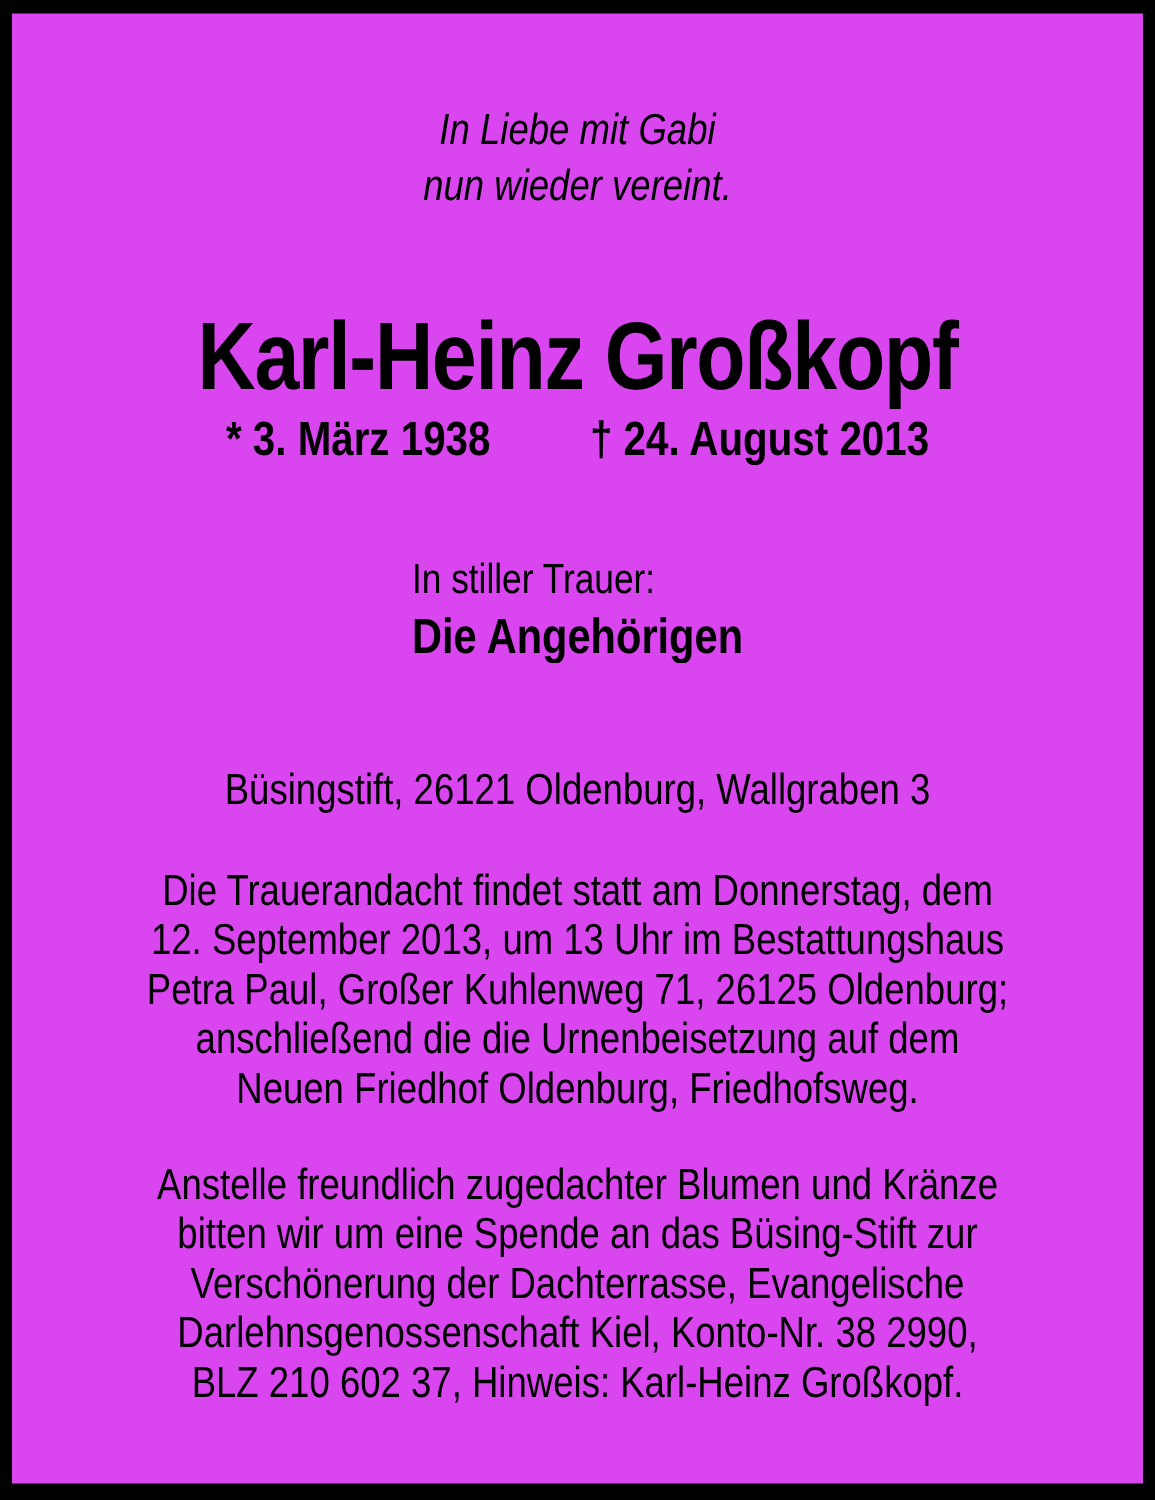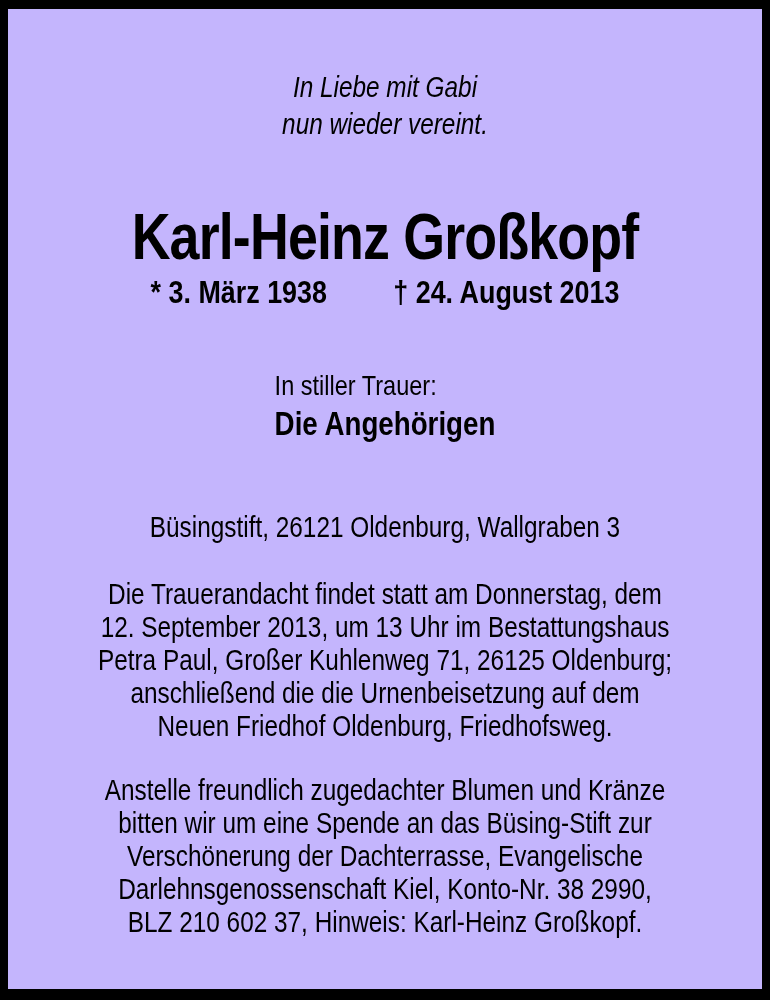--- a/index.html
+++ b/index.html
@@ -5,21 +5,21 @@
   html, body {
     margin: 0;
     padding: 0;
     background: #ffffff;
   }
   .page {
     position: relative;
     width: 770px;
     height: 1000px;
     box-sizing: border-box;
-    background: #c4b5fd;
+    background: #d946ef;
     border-style: solid;
     border-color: #000000;
     border-width: 9px 8px 11px 8px;
     overflow: hidden;
     font-family: "Liberation Sans", sans-serif;
     color: #000000;
     text-align: center;
   }
   .cond {
     transform: scaleX(0.84);

